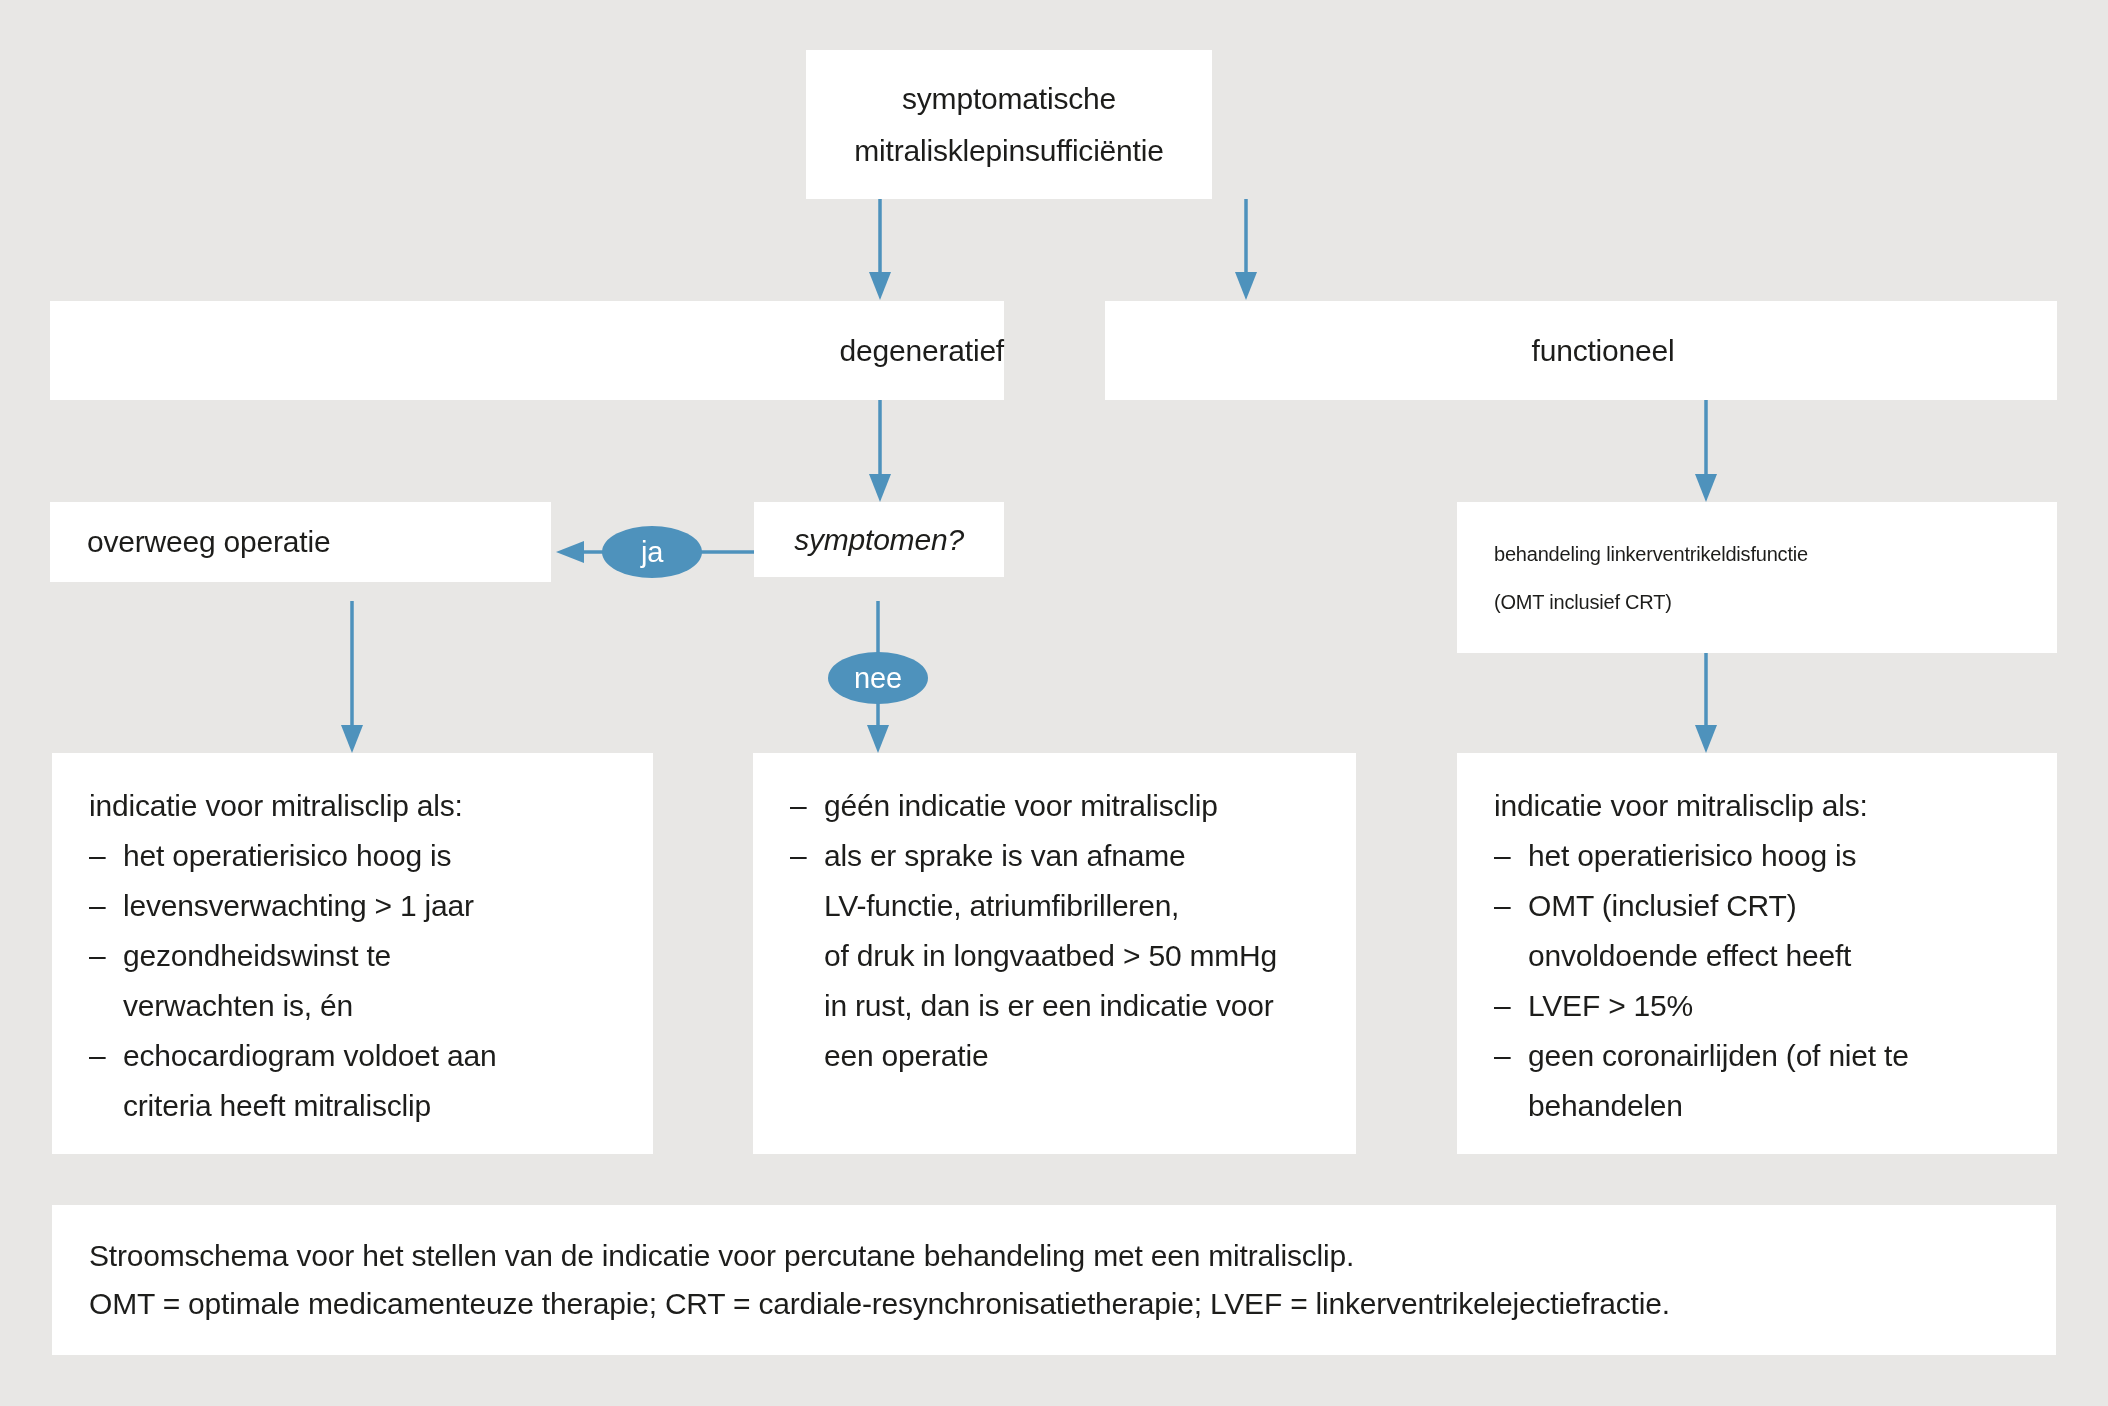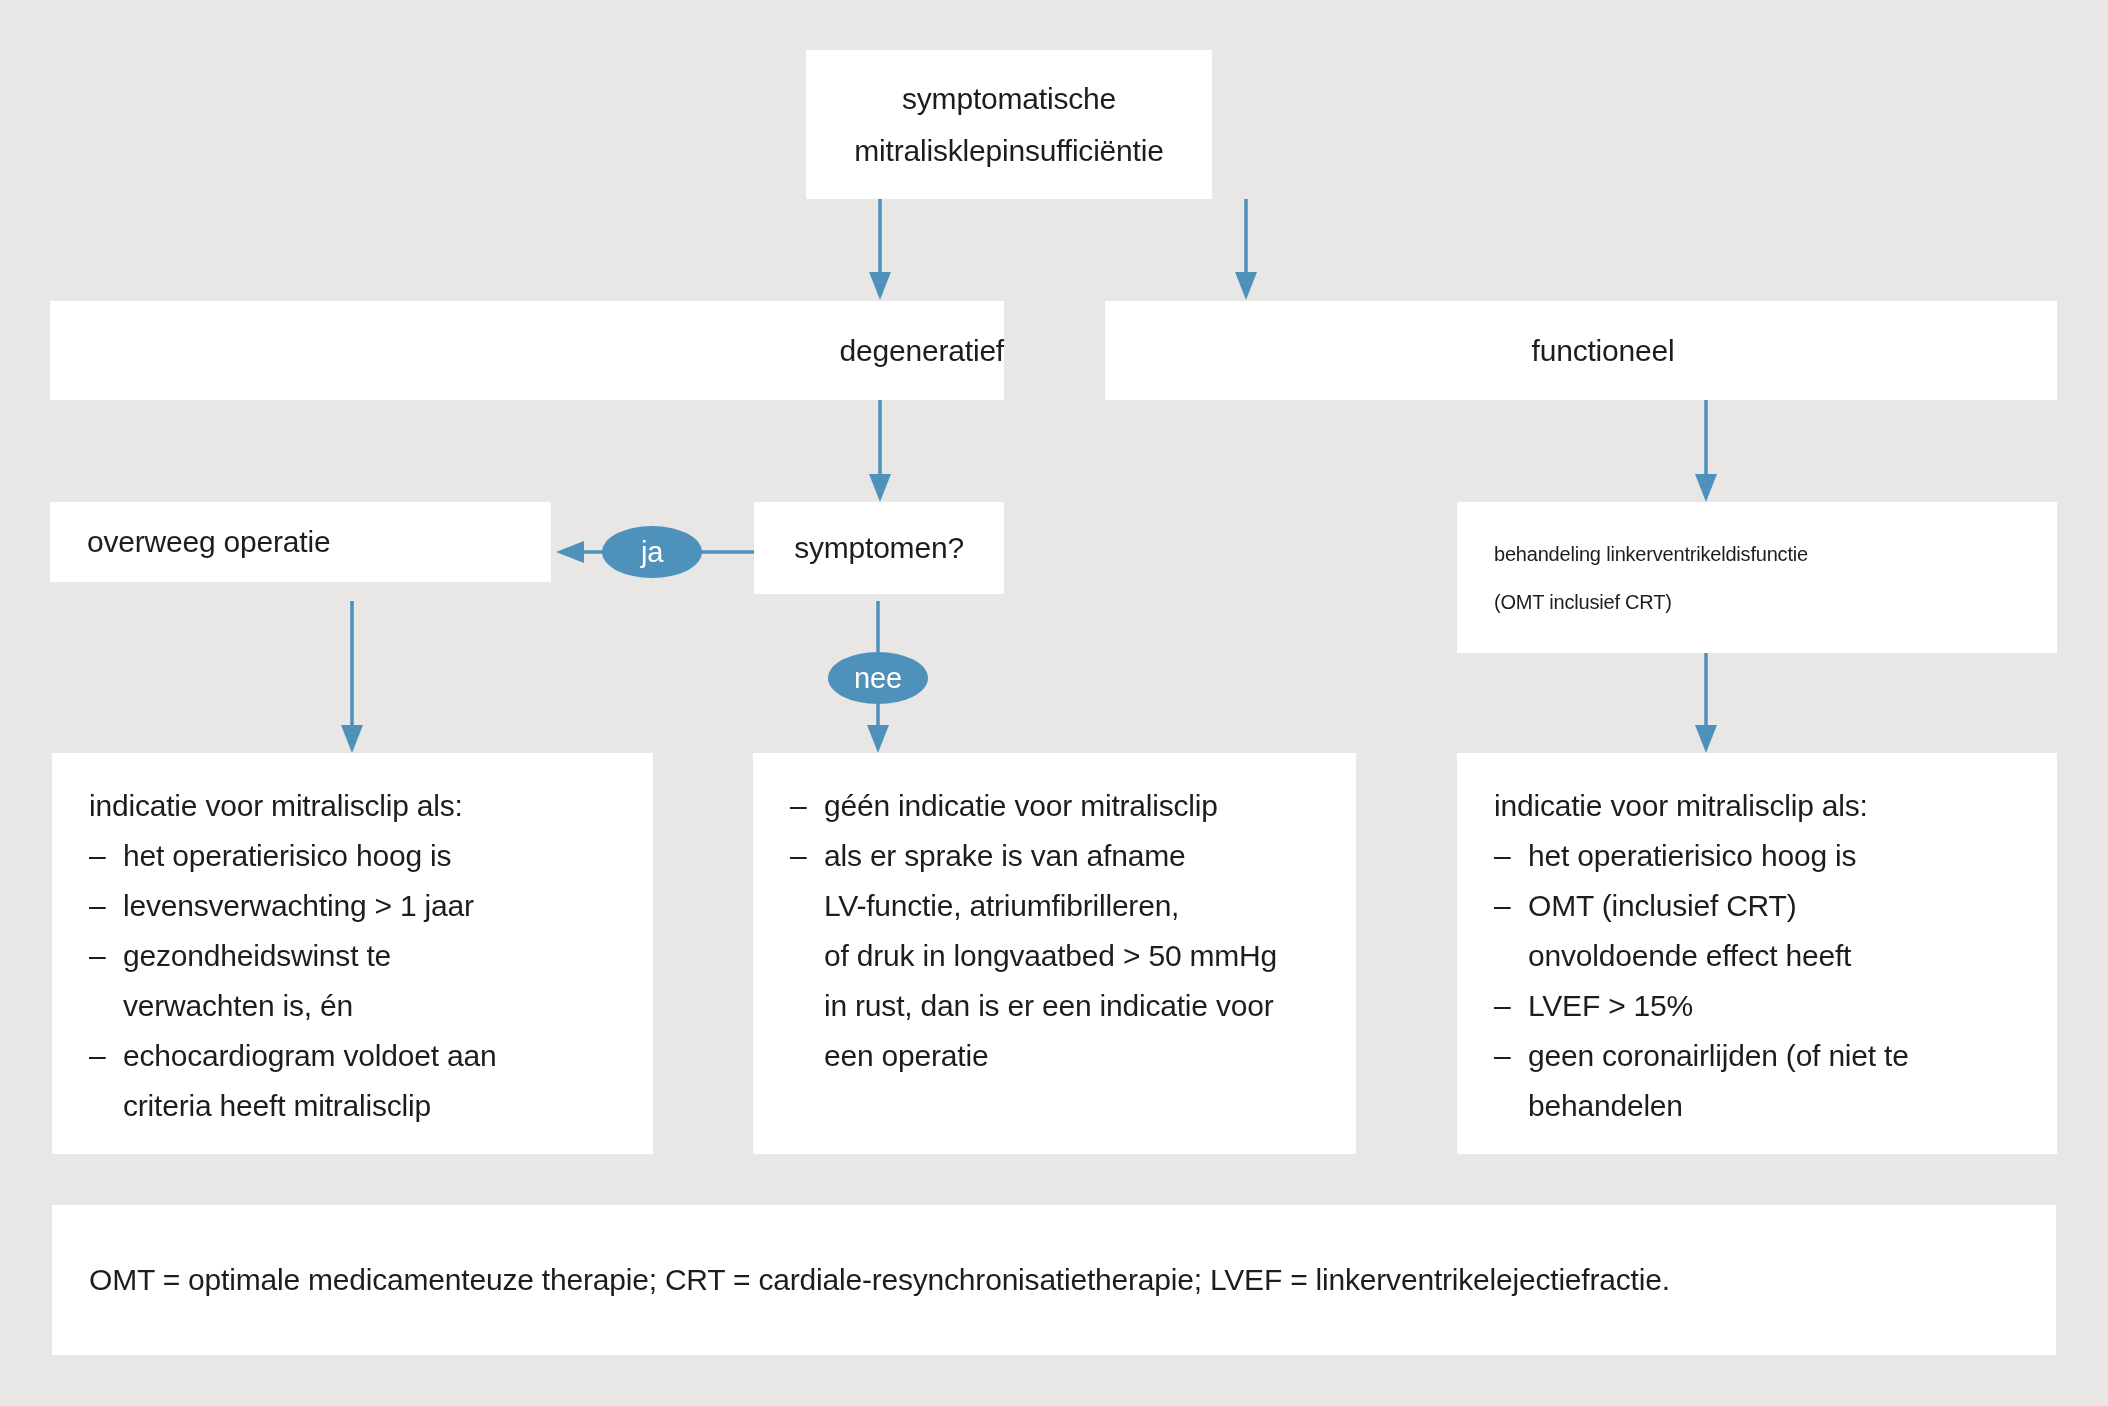--- a/index.html
+++ b/index.html
@@ -93,21 +93,21 @@
 <div class="box center" style="left:50px;top:301px;width:954px;height:99px;justify-content:flex-end;">
   <div>degeneratief</div>
 </div>
 <div class="box center" style="left:1105px;top:301px;width:952px;height:99px;padding-left:44px;">
   <div>functioneel</div>
 </div>
 
 <div class="box leftalign" style="left:50px;top:502px;width:501px;height:80px;">
   <div>overweeg operatie</div>
 </div>
-<div class="box center" style="left:754px;top:502px;width:250px;height:92px;">
+<div class="box center" style="left:754px;top:502px;width:250px;height:75px;font-style:italic;">
   <div>symptomen?</div>
 </div>
 <div class="box leftalign behandeling-box" style="left:1457px;top:502px;width:600px;height:151px;">
   <div class="lines">behandeling linkerventrikeldisfunctie
 (OMT inclusief CRT)</div>
 </div>
 
 <div class="pill" style="left:602px;top:526px;">ja</div>
 <div class="pill" style="left:828px;top:652px;">nee</div>
 
@@ -170,14 +170,15 @@
     </div>
     <div class="brow">
       <span class="dash">–</span>
       <span class="btxt lines">geen coronairlijden (of niet te
 behandelen</span>
     </div>
   </div>
 </div>
 
 <div class="caption-box" style="left:52px;top:1205px;width:2004px;height:150px;">
+  <div>Stroomschema voor het stellen van de indicatie voor percutane behandeling met een mitralisclip.</div>
   <div>OMT = optimale medicamenteuze therapie; CRT = cardiale-resynchronisatietherapie; LVEF = linkerventrikelejectiefractie.</div>
 </div>
 
 </body></html>

